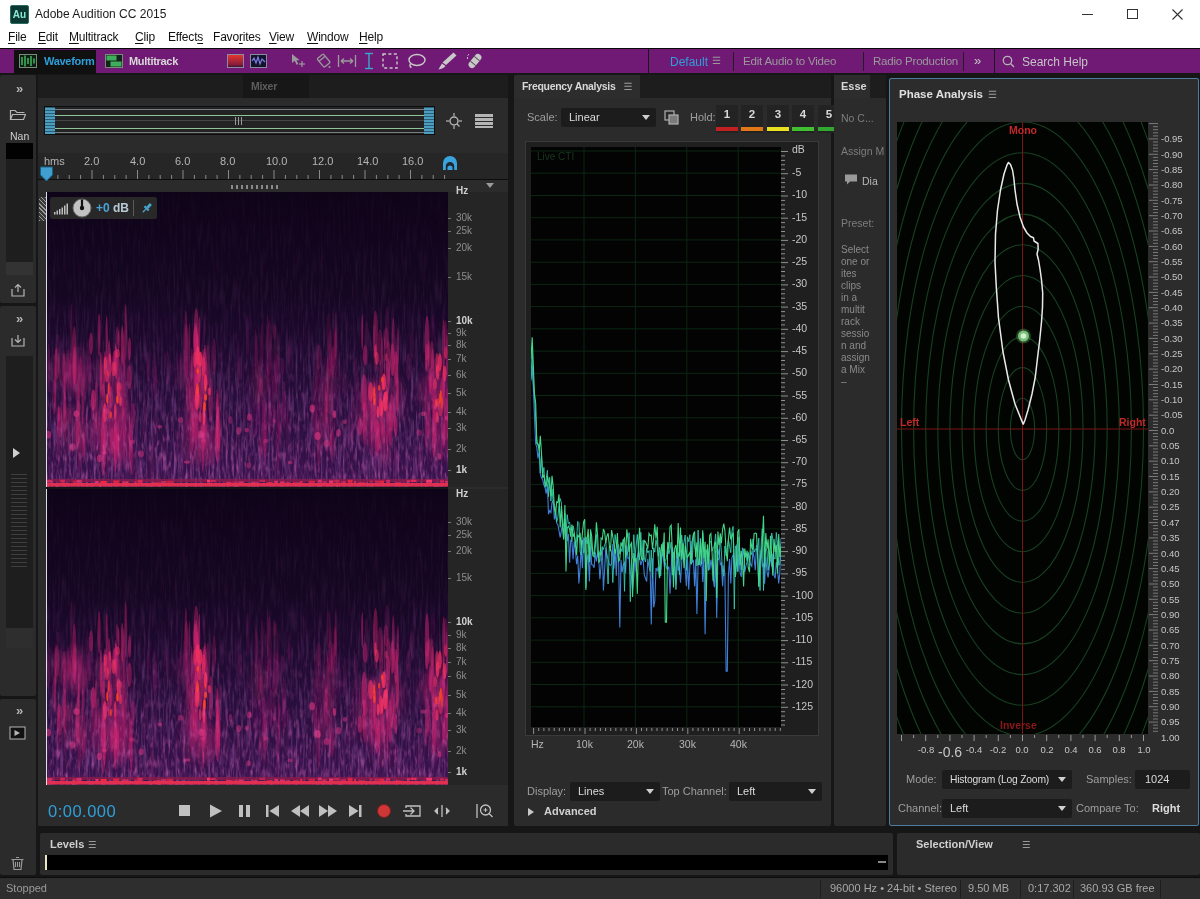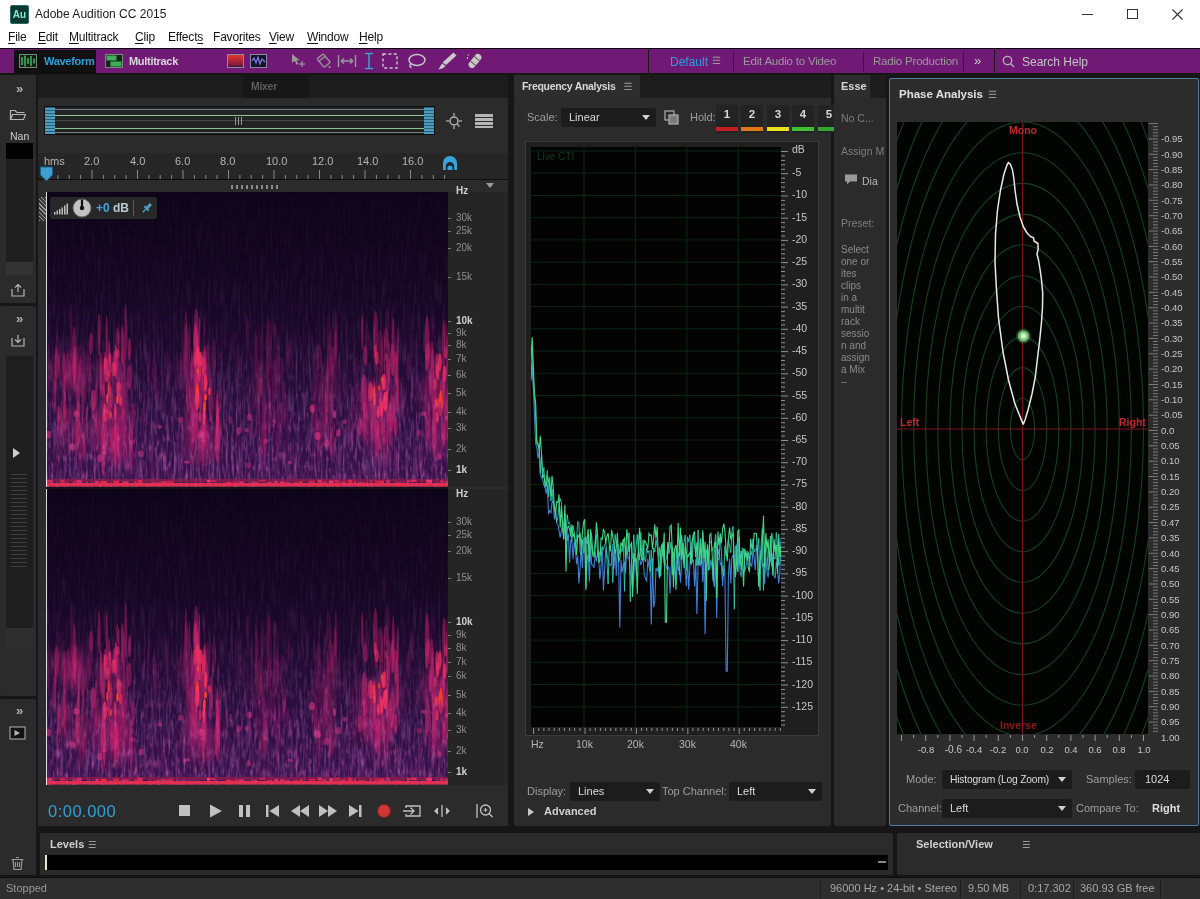--- a/index.html
+++ b/index.html
@@ -2113,21 +2113,21 @@
       <line x1="161.8" y1="0" x2="161.8" y2="3" stroke="#999"></line>
       <line x1="173.9" y1="0" x2="173.9" y2="6" stroke="#999"></line>
       <line x1="186.0" y1="0" x2="186.0" y2="3" stroke="#999"></line>
       <line x1="198.1" y1="0" x2="198.1" y2="6" stroke="#999"></line>
       <line x1="210.2" y1="0" x2="210.2" y2="3" stroke="#999"></line>
       <line x1="222.3" y1="0" x2="222.3" y2="6" stroke="#999"></line>
       <line x1="234.4" y1="0" x2="234.4" y2="3" stroke="#999"></line>
       <line x1="246.5" y1="0" x2="246.5" y2="6" stroke="#999"></line>
     </svg>
     <div class="abs" style="left:24px;top:665px;width:24px;text-align:center;font-size:9.5px;color:#c6c6c6">-0.8</div>
-    <div class="abs" style="left:48px;top:665px;width:24px;text-align:right;font-size:10px;color:#c6c6c6">-0.6</div>
+    <div class="abs" style="left:48px;top:665px;width:24px;text-align:right;font-size:14px;color:#c6c6c6">-0.6</div>
     <div class="abs" style="left:72px;top:665px;width:24px;text-align:center;font-size:9.5px;color:#c6c6c6">-0.4</div>
     <div class="abs" style="left:96px;top:665px;width:24px;text-align:center;font-size:9.5px;color:#c6c6c6">-0.2</div>
     <div class="abs" style="left:120px;top:665px;width:24px;text-align:center;font-size:9.5px;color:#c6c6c6">0.0</div>
     <div class="abs" style="left:145px;top:665px;width:24px;text-align:center;font-size:9.5px;color:#c6c6c6">0.2</div>
     <div class="abs" style="left:169px;top:665px;width:24px;text-align:center;font-size:9.5px;color:#c6c6c6">0.4</div>
     <div class="abs" style="left:193px;top:665px;width:24px;text-align:center;font-size:9.5px;color:#c6c6c6">0.6</div>
     <div class="abs" style="left:217px;top:665px;width:24px;text-align:center;font-size:9.5px;color:#c6c6c6">0.8</div>
     <div class="abs" style="left:242px;top:665px;width:24px;text-align:center;font-size:9.5px;color:#c6c6c6">1.0</div>
     <div class="lab" style="left:16px;top:694px">Mode:</div>
     <div class="dd" style="left:52px;top:691px;width:130px;font-size:10.3px;letter-spacing:-0.2px">Histogram (Log Zoom)<span class="arr"></span></div>

